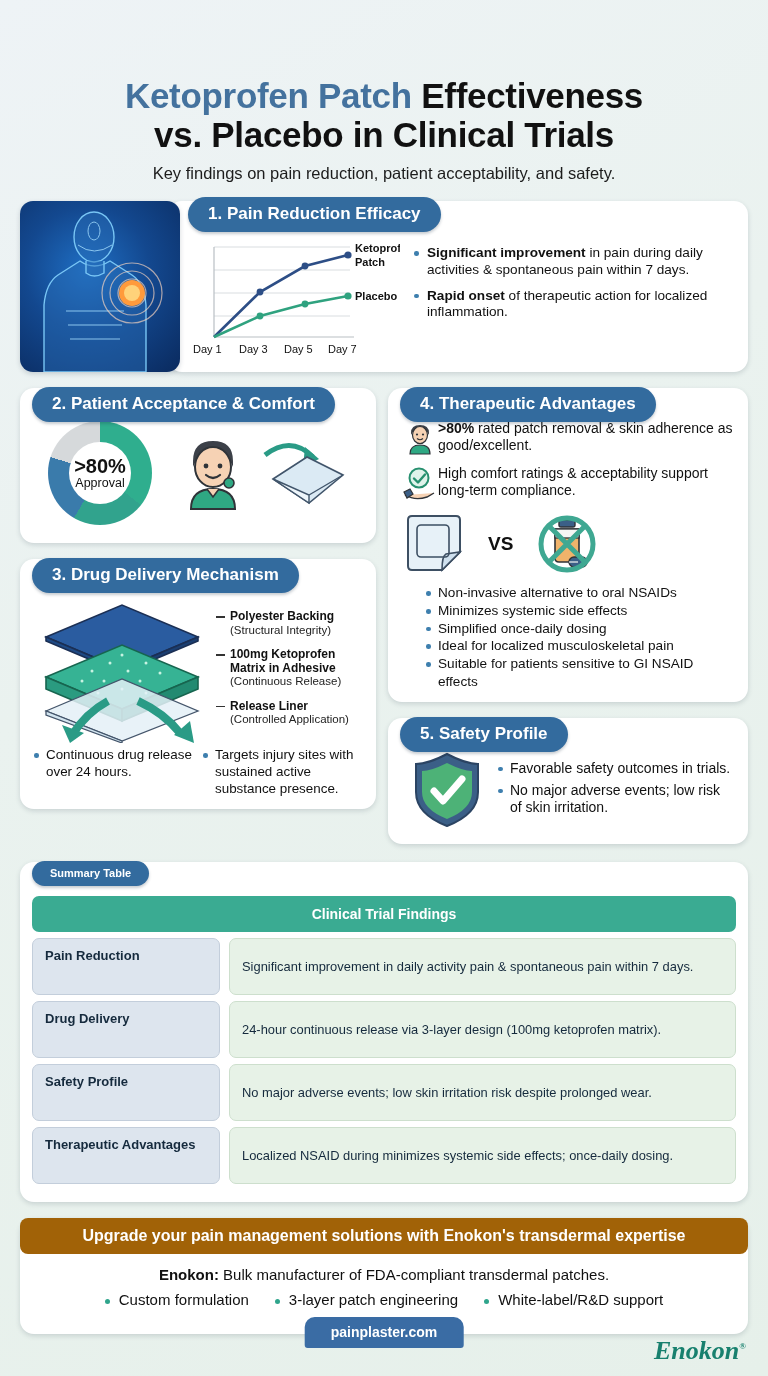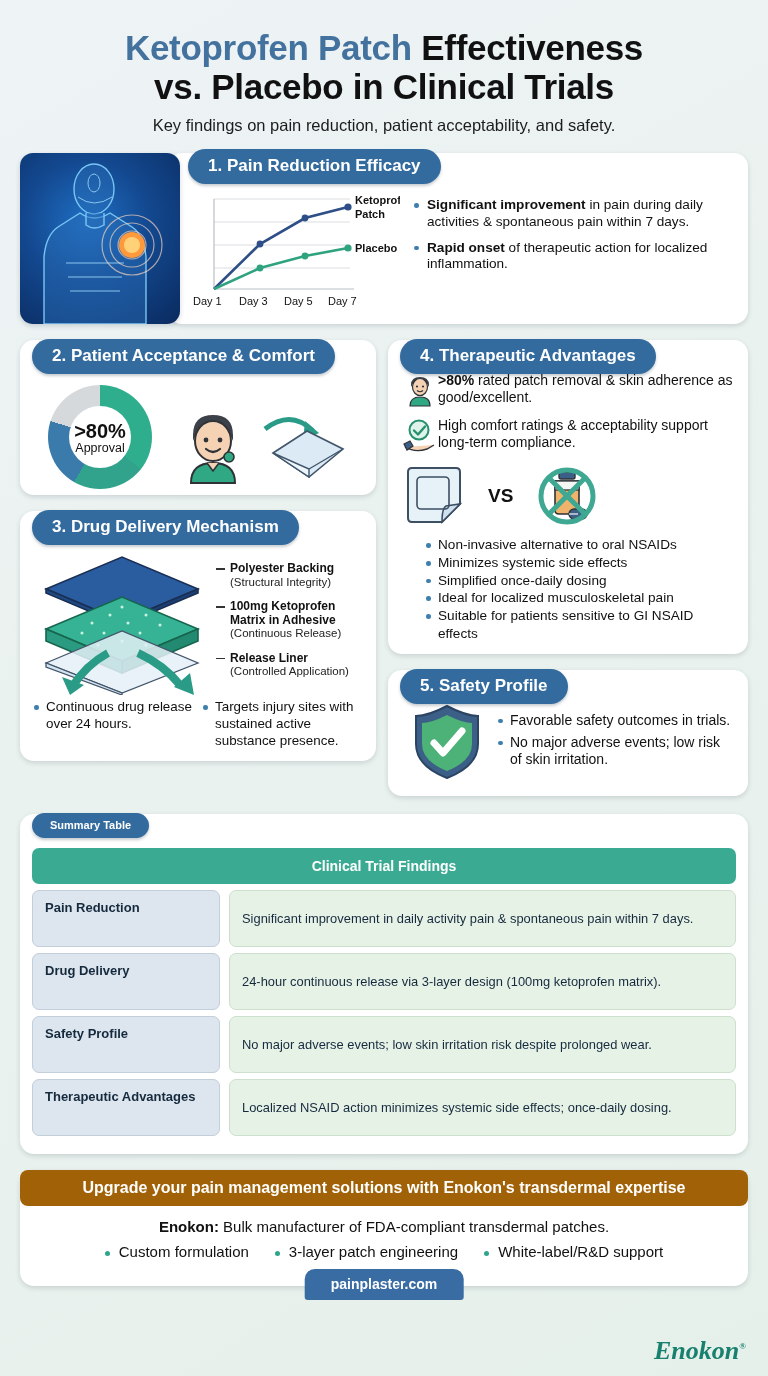--- a/index.html
+++ b/index.html
@@ -6,21 +6,21 @@
   body {
     width:768px; height:1376px;
     font-family:"Liberation Sans", sans-serif;
     background:linear-gradient(150deg,#eef3f6 0%,#eaf2ef 40%,#e6f0ea 100%);
     overflow:hidden; position:relative;
   }
   .page { width:768px; height:1376px; padding:0 20px; position:relative; }
 
   
   .header { text-align:center; padding-top:28px; }
-  .title { font-size:35px; font-weight:bold; line-height:1.12; color:#111; letter-spacing:-0.3px; }
+  .title { font-size:35px; font-weight:bold; line-height:1.12; color:#111; letter-spacing:-0.3px;margin-top:48px; }
   .title .accent { color:#44729e; }
   .subtitle { font-size:16.5px; color:#1c1c1c; margin-top:10px; }
 
   
   .card { background:#fff; border-radius:14px; box-shadow:0 2px 5px rgba(40,60,80,.17); position:relative; }
   .pill {
     position:absolute; top:-1px; left:12px;
     background:#336b9e; color:#fff; font-weight:bold;
     border-radius:22px; padding:7px 20px 8px; font-size:17px;
     box-shadow:0 2px 3px rgba(30,50,70,.25); z-index:5; white-space:nowrap;
@@ -48,21 +48,21 @@
     border-radius:50%; background:#3e7fae; }
   .bullets b { font-weight:bold; }
 
   
   .grid { display:flex; gap:12px; margin-top:16px; align-items:flex-start; }
   .col { display:flex; flex-direction:column; gap:16px; }
   .colL { width:356px; }
   .colR { width:360px; }
 
   
-  .s2 { height:155px; padding:30px 10px 6px; display:flex; align-items:flex-end; }
+  .s2 { height:155px; padding:30px 10px 16px; display:flex; align-items:center; }
   .donut { width:104px; height:104px; border-radius:50%; margin-left:18px; flex:none;
     background:conic-gradient(#2fae8e 0deg 128deg,#31a38d 128deg 210deg,#3a7bab 210deg 288deg,#d6d9db 288deg 360deg);
     display:flex; align-items:center; justify-content:center; position:relative; }
   .donut:after { content:""; position:absolute; width:62px; height:62px; border-radius:50%; background:#fff; }
   .donutlabel { position:relative; z-index:2; text-align:center; line-height:1; }
   .donutlabel .big { font-size:20px; font-weight:bold; color:#111; display:block; }
   .donutlabel .sm { font-size:12.5px; color:#111; display:block; margin-top:1px; }
   .s2icons { flex:1; display:flex; align-items:center; justify-content:center; gap:6px; }
 
   
@@ -397,21 +397,21 @@
     <div class="trow">
       <div class="tcellA">Drug Delivery</div>
       <div class="tcellB">24-hour continuous release via 3-layer design (100mg ketoprofen matrix).</div>
     </div>
     <div class="trow">
       <div class="tcellA">Safety Profile</div>
       <div class="tcellB">No major adverse events; low skin irritation risk despite prolonged wear.</div>
     </div>
     <div class="trow">
       <div class="tcellA">Therapeutic Advantages</div>
-      <div class="tcellB">Localized NSAID action minimizes systemic side effects; once-daily dosing.</div>
+      <div class="tcellB">Localized NSAID during minimizes systemic side effects; once-daily dosing.</div>
     </div>
   </div>
 
   <div class="footcard">
     <div class="ctabar">Upgrade your pain management solutions with Enokon's transdermal expertise</div>
     <div class="ftline">
       <b>Enokon:</b><span> Bulk manufacturer of FDA-compliant transdermal patches.</span>
     </div>
     <ul class="ftbul">
       <li>Custom formulation</li>

